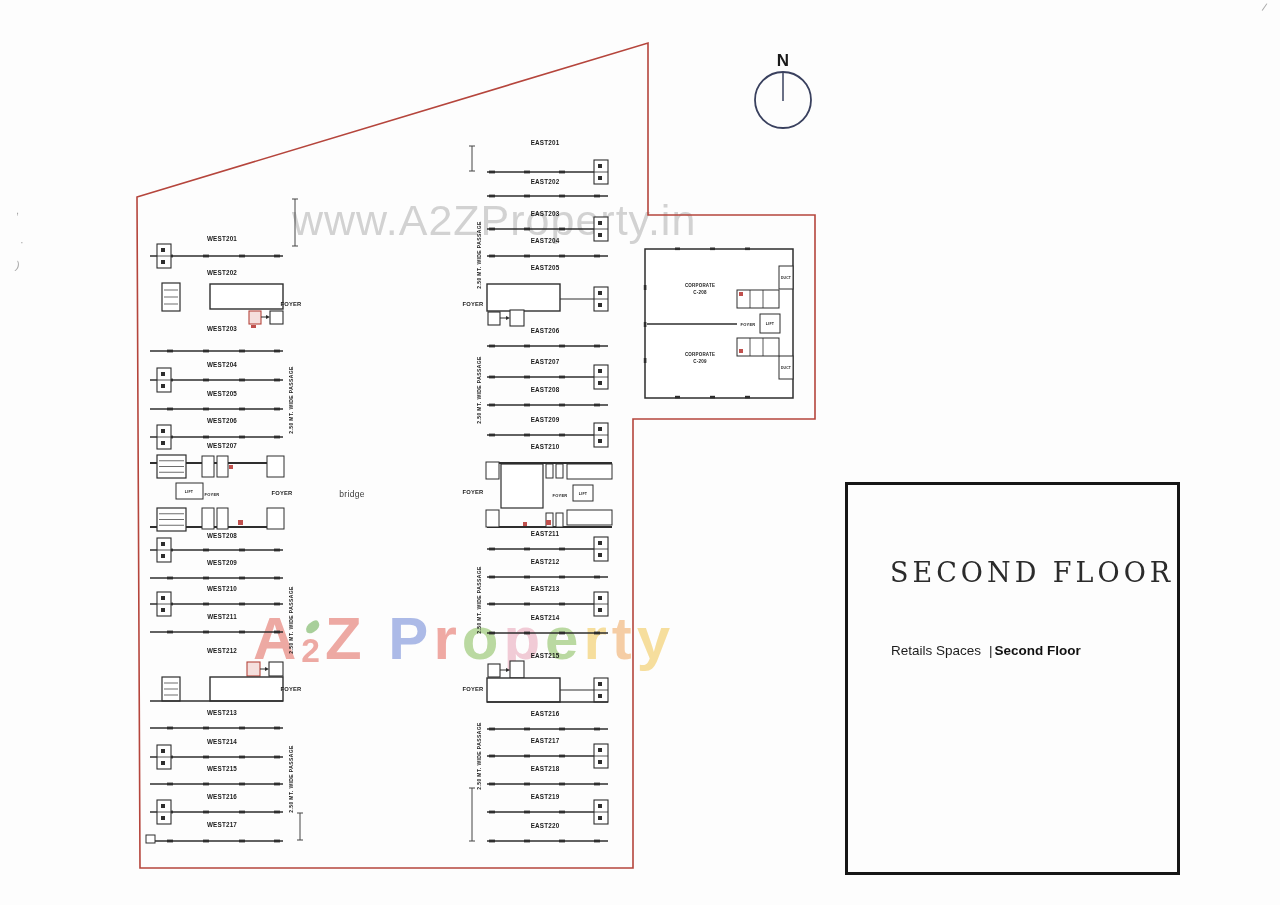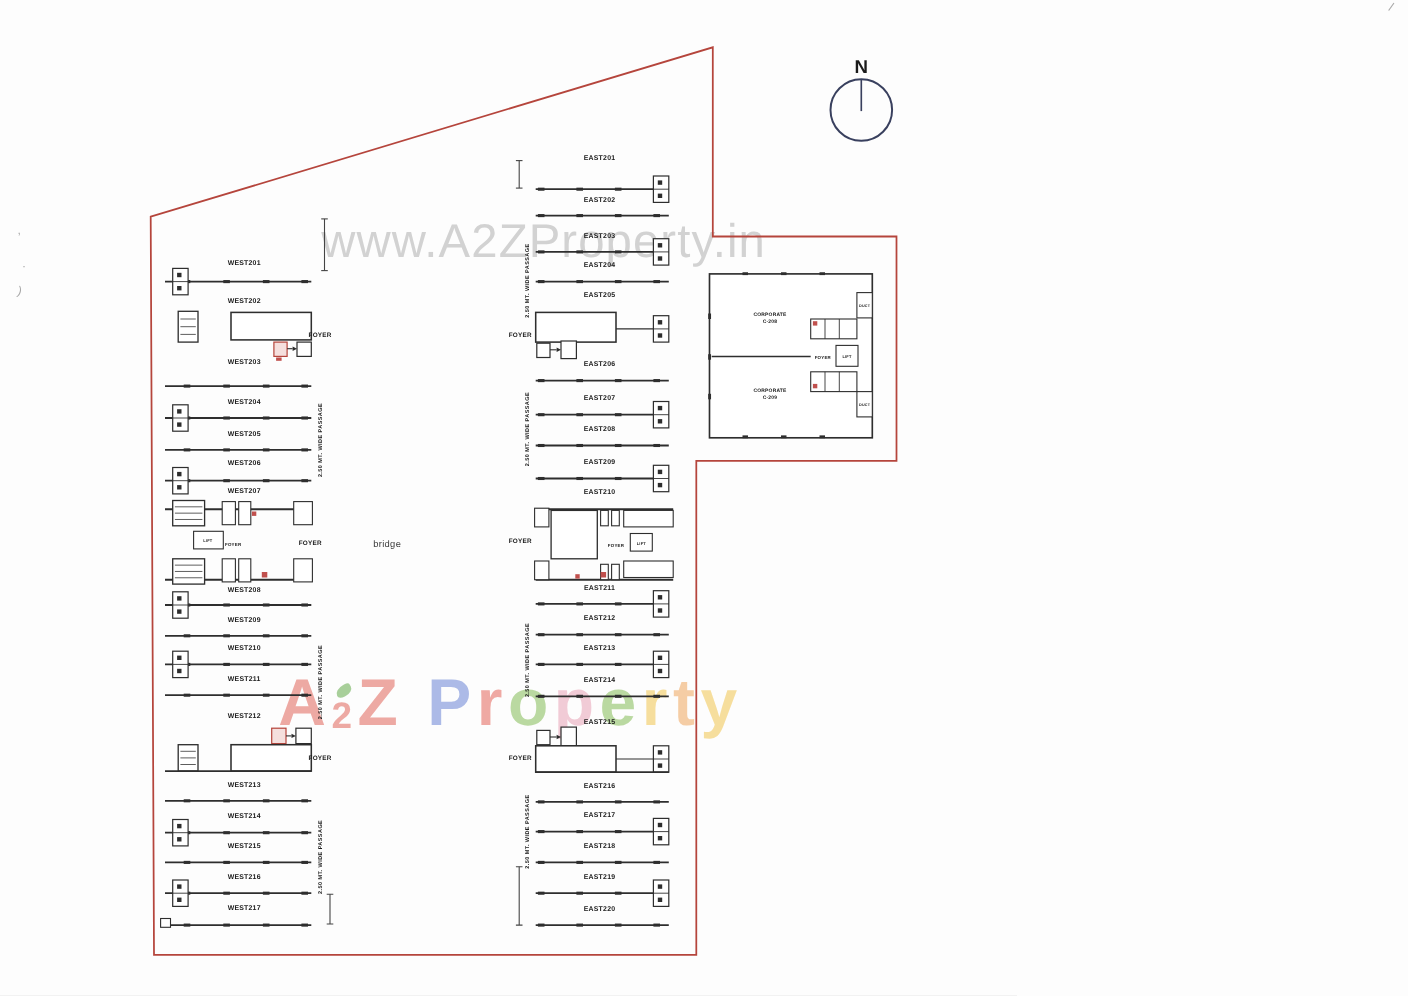--- a/index.html
+++ b/index.html
@@ -415,20 +415,26 @@
       <line x1="297" y1="840" x2="303" y2="840" stroke="#444" stroke-width="1"></line>
       <line x1="472" y1="146" x2="472" y2="171" stroke="#444" stroke-width="1"></line>
       <line x1="469" y1="146" x2="475" y2="146" stroke="#444" stroke-width="1"></line>
       <line x1="469" y1="171" x2="475" y2="171" stroke="#444" stroke-width="1"></line>
       <line x1="472" y1="788" x2="472" y2="841" stroke="#444" stroke-width="1"></line>
       <line x1="469" y1="788" x2="475" y2="788" stroke="#444" stroke-width="1"></line>
       <line x1="469" y1="841" x2="475" y2="841" stroke="#444" stroke-width="1"></line>
       <text x="352" y="497" font-size="8.5" fill="#3a3a3a" text-anchor="middle" font-weight="normal" letter-spacing="0.3" font-family="&quot;Liberation Sans&quot;,sans-serif">bridge</text>
     </svg>
 
+  <div id="title-box">
+    <div id="floor-title">SECOND FLOOR</div>
+    <div id="subtitle">
+      <span>Retails Spaces</span><span class="divider">|</span><span class="floor-bold">Second Floor</span>
+    </div>
+  </div>
 
   <div id="artifacts">
       <span class="artifact" style="left: 16px; top: 204px; transform: rotate(0deg);">,</span>
       <span class="artifact" style="left: 20px; top: 236px; transform: rotate(0deg);">·</span>
       <span class="artifact" style="left: 16px; top: 259px; transform: rotate(15deg);">)</span>
       <span class="artifact" style="left: 1263px; top: 1px; transform: rotate(20deg);">/</span>
     </div>
 </div>
 
 </body></html>

